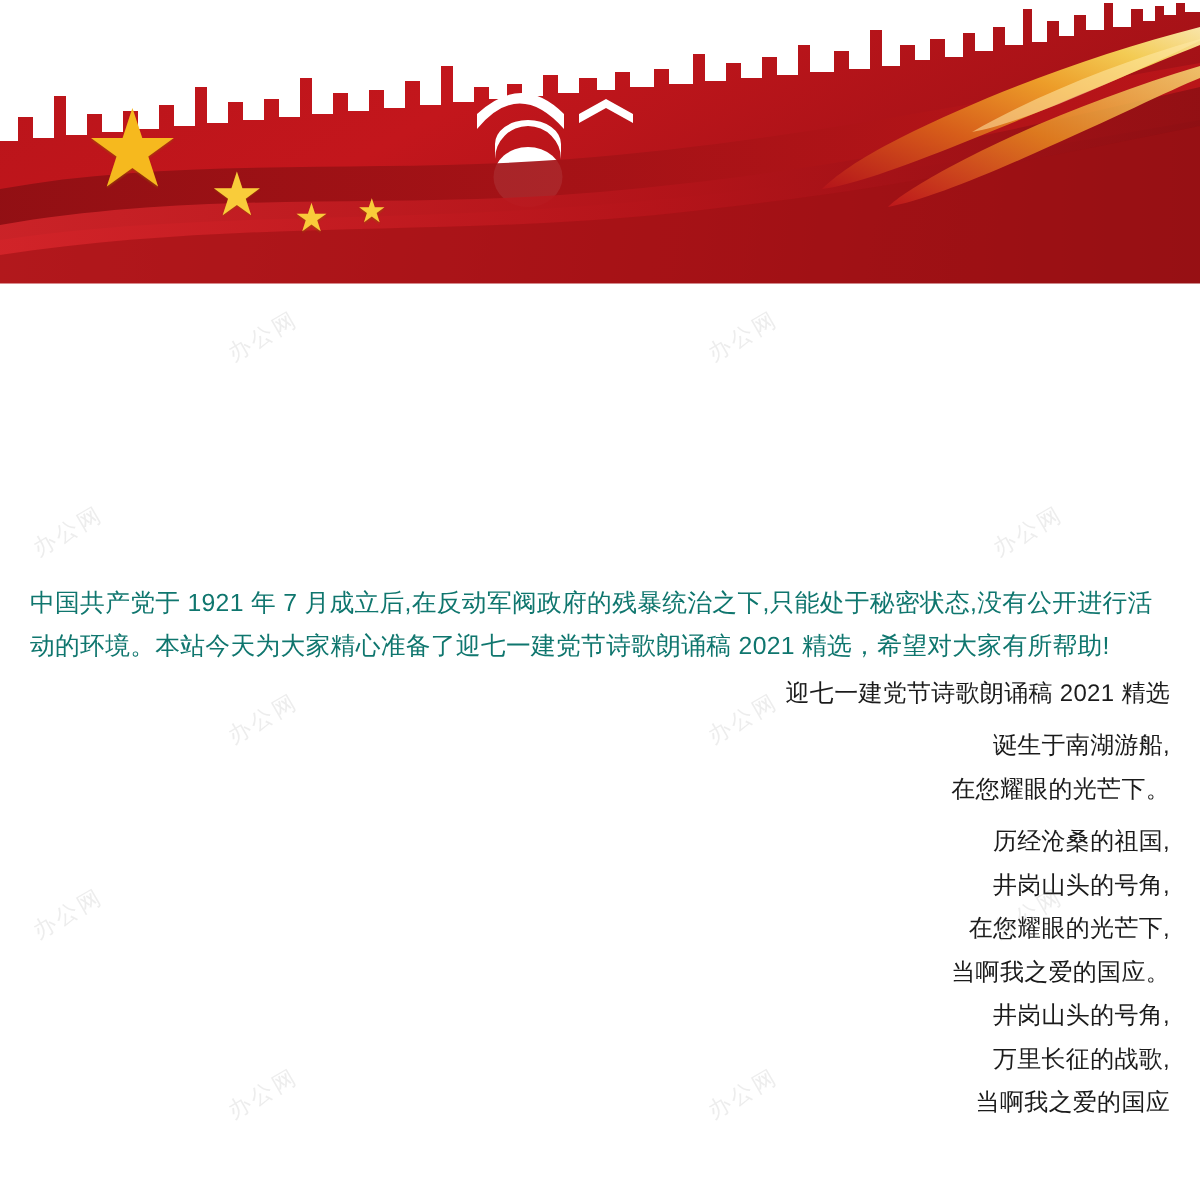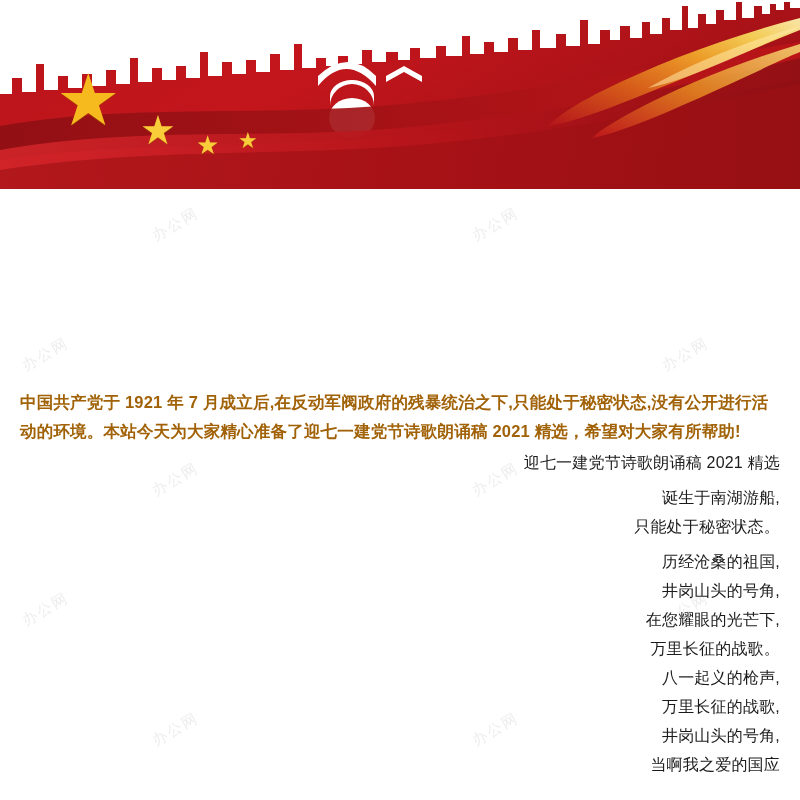--- a/index.html
+++ b/index.html
@@ -56,25 +56,24 @@
   
   .doc-body {
     position: absolute;
     left: 20px;
     top: 388px;
     width: 760px;
   }
   .para {
     font-size: 16.5px;
     line-height: 29px;
-    color: #a16207;
+    color: #0f766e;
     margin: 0 0 2px 0;
     text-align: left;
     letter-spacing: 0.2px;
-    font-weight: bold;
   }
   .line {
     font-size: 16px;
     line-height: 29px;
     color: #1b1b1b;
     margin: 0;
     letter-spacing: 0.2px;
     text-align: right;
   }
   .line.gap-top { margin-top: 6px; margin-left: 32px; }
@@ -175,28 +174,27 @@
   <span class="star s3">★</span>
   <span class="star s4">★</span>
 
   <div class="banner-bottom-edge"></div>
 </div>
 
 <div class="doc-body">
   <p class="para">中国共产党于 1921 年 7 月成立后,在反动军阀政府的残暴统治之下,只能处于秘密状态,没有公开进行活动的环境。本站今天为大家精心准备了迎七一建党节诗歌朗诵稿 2021 精选，希望对大家有所帮助!</p>
   <p class="line">迎七一建党节诗歌朗诵稿 2021 精选</p>
   <p class="line gap-top">诞生于南湖游船,</p>
-  <p class="line">只能处于秘密状态。</p>
+  <p class="line">在您耀眼的光芒下。</p>
   <p class="line gap-top">历经沧桑的祖国,</p>
   <p class="line">井岗山头的号角,</p>
   <p class="line">在您耀眼的光芒下,</p>
-  <p class="line">万里长征的战歌。</p>
-  <p class="line">八一起义的枪声,</p>
+  <p class="line">当啊我之爱的国应。</p>
+  <p class="line">井岗山头的号角,</p>
   <p class="line">万里长征的战歌,</p>
-  <p class="line">井岗山头的号角,</p>
   <p class="line">当啊我之爱的国应</p>
 </div>
 
 <div class="wm w1">办公网</div>
 <div class="wm w2">办公网</div>
 <div class="wm w3">办公网</div>
 <div class="wm w4">办公网</div>
 <div class="wm w5">办公网</div>
 <div class="wm w6">办公网</div>
 <div class="wm w7">办公网</div>

